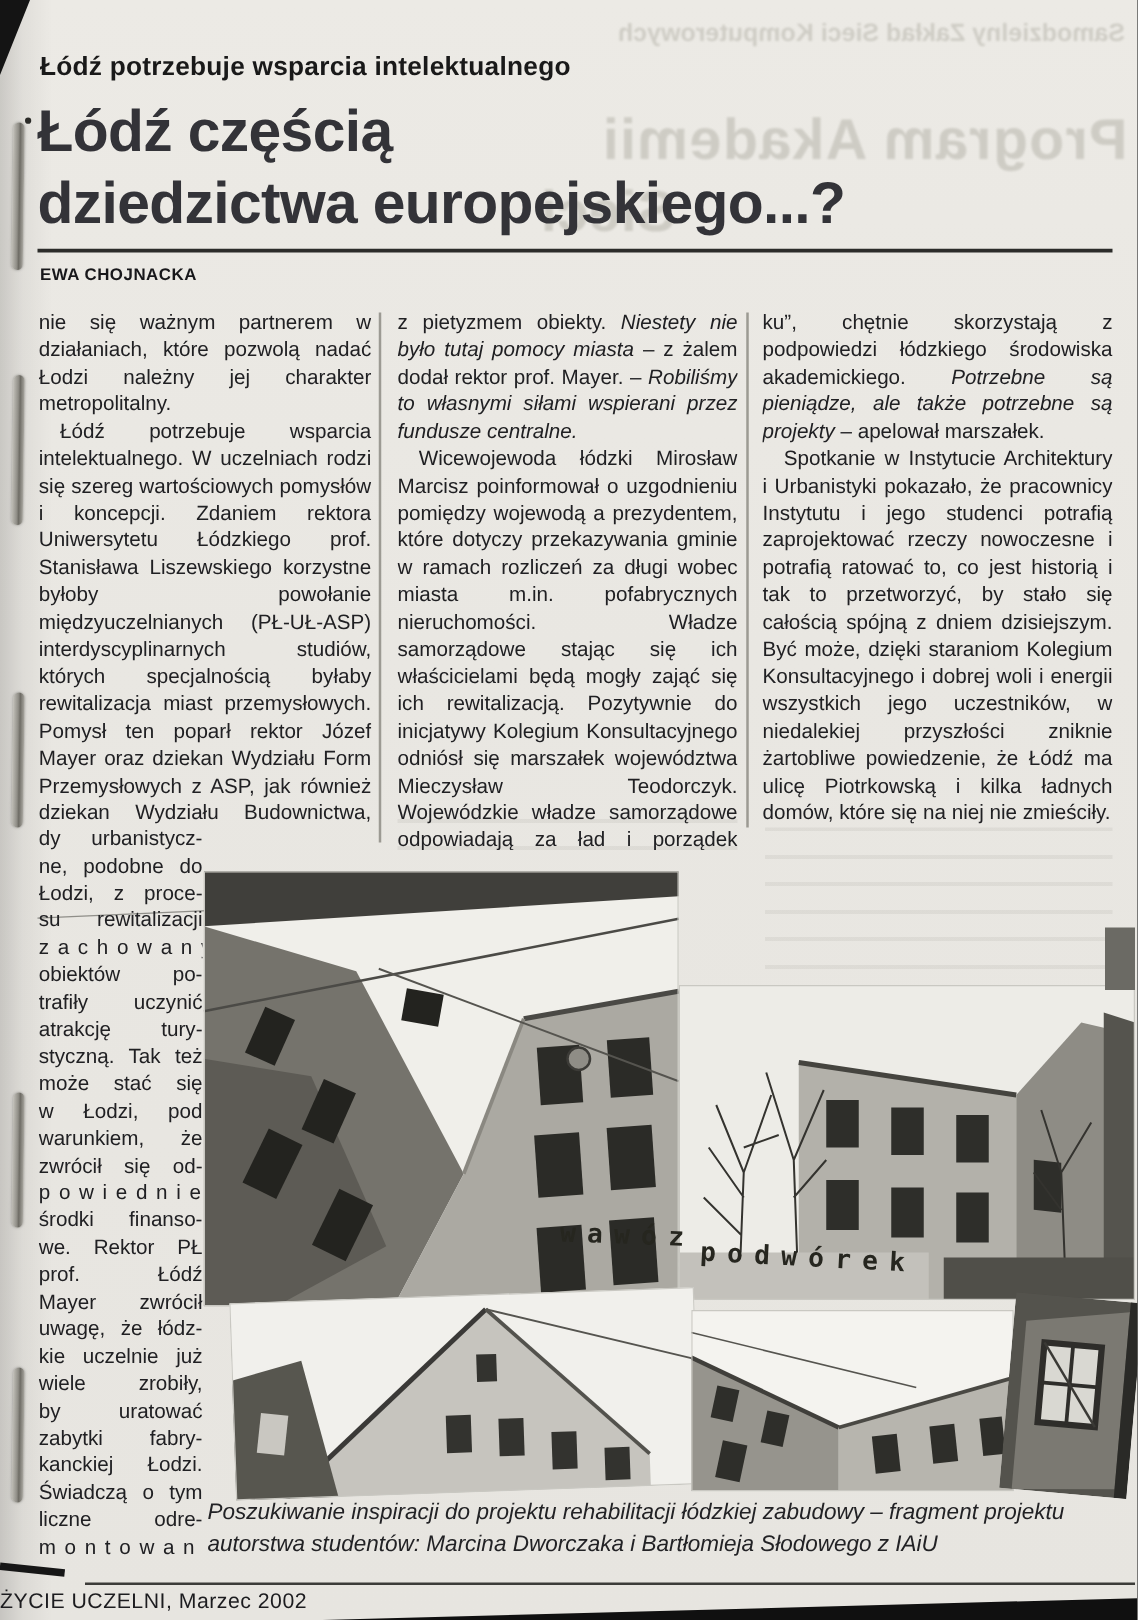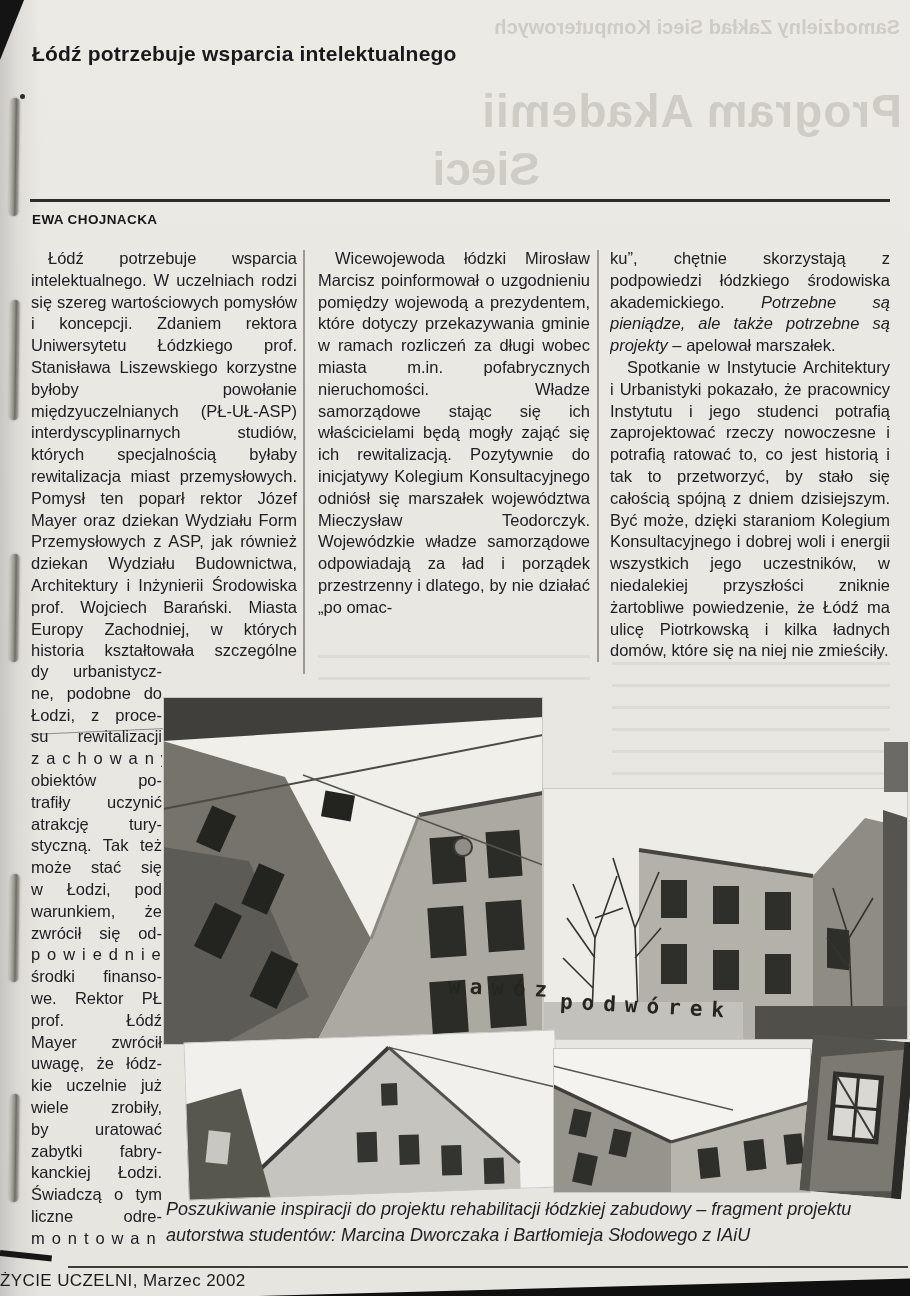--- a/index.html
+++ b/index.html
@@ -71,30 +71,36 @@
   <div class="corner-black"></div>
   <div class="dot" style="left:20px;top:94px;"></div>
   <div class="thread" style="top:98px;height:118px;"></div>
   <div class="thread" style="top:300px;height:120px;"></div>
   <div class="thread" style="top:554px;height:108px;"></div>
   <div class="thread" style="top:874px;height:108px;"></div>
   <div class="thread" style="top:1094px;height:108px;"></div>
   <div class="scratch" style="left:30px;top:734px;width:136px;transform:rotate(-2.5deg);"></div>
 
   <div class="kicker">Łódź potrzebuje wsparcia intelektualnego</div>
+  <div class="headline">
+    <span>Łódź częścią</span><br>
+    <span>dziedzictwa europejskiego...?</span>
+  </div>
   <div class="head-rule"></div>
   <div class="author">EWA CHOJNACKA</div>
 
   <div class="vrule" style="left:303px;top:250px;height:424px;"></div>
   <div class="vrule" style="left:597px;top:250px;height:412px;"></div>
 
   <div class="col" style="left:31px;width:266px;height:414px;overflow:hidden;">
+    <p>nie się ważnym partnerem w działaniach, które pozwolą nadać Łodzi należny jej charakter metropolitalny.</p>
     <p class="indent">Łódź potrzebuje wsparcia intelektualnego. W uczelniach rodzi się szereg wartościowych pomysłów i koncepcji. Zdaniem rektora Uniwersytetu Łódzkiego prof. Stanisława Liszewskiego korzystne byłoby powołanie międzyuczelnianych (PŁ-UŁ-ASP) interdyscyplinarnych studiów, których specjalnością byłaby rewitalizacja miast przemysłowych. Pomysł ten poparł rektor Józef Mayer oraz dziekan Wydziału Form Przemysłowych z ASP, jak również dziekan Wydziału Budownictwa, Architektury i Inżynierii Środowiska prof. Wojciech Barański. Miasta Europy Zachodniej, w których historia kształtowała szczególne ukła-</p>
   </div>
   <div class="col" style="left:318px;width:272px;height:432px;overflow:hidden;">
+    <p><span>z pietyzmem obiekty. </span><i>Niestety nie było tutaj pomocy miasta</i><span> – z żalem dodał rektor prof. Mayer. – </span><i>Robiliśmy to własnymi siłami wspierani przez fundusze centralne.</i></p>
     <p class="indent">Wicewojewoda łódzki Mirosław Marcisz poinformował o uzgodnieniu pomiędzy wojewodą a prezydentem, które dotyczy przekazywania gminie w ramach rozliczeń za długi wobec miasta m.in. pofabrycznych nieruchomości. Władze samorządowe stając się ich właścicielami będą mogły zająć się ich rewitalizacją. Pozytywnie do inicjatywy Kolegium Konsultacyjnego odniósł się marszałek województwa Mieczysław Teodorczyk. Wojewódzkie władze samorządowe odpowiadają za ład i porządek przestrzenny i dlatego, by nie działać „po omac-</p>
   </div>
   <div class="col" style="left:610px;width:280px;height:452px;overflow:hidden;">
     <p><span>ku”, chętnie skorzystają z podpowiedzi łódzkiego środowiska akademickiego. </span><i>Potrzebne są pieniądze, ale także potrzebne są projekty</i><span> – apelował marszałek.</span></p>
     <p class="indent">Spotkanie w Instytucie Architektury i Urbanistyki pokazało, że pracownicy Instytutu i jego studenci potrafią zaprojektować rzeczy nowoczesne i potrafią ratować to, co jest historią i tak to przetworzyć, by stało się całością spójną z dniem dzisiejszym. Być może, dzięki staraniom Kolegium Konsultacyjnego i dobrej woli i energii wszystkich jego uczestników, w niedalekiej przyszłości zniknie żartobliwe powiedzenie, że Łódź ma ulicę Piotrkowską i kilka ładnych domów, które się na niej nie zmieściły.</p>
   </div>
 
   <div class="narrowcol">
       <div class="nline">dy urbanistycz-</div>
       <div class="nline">ne, podobne do</div>

